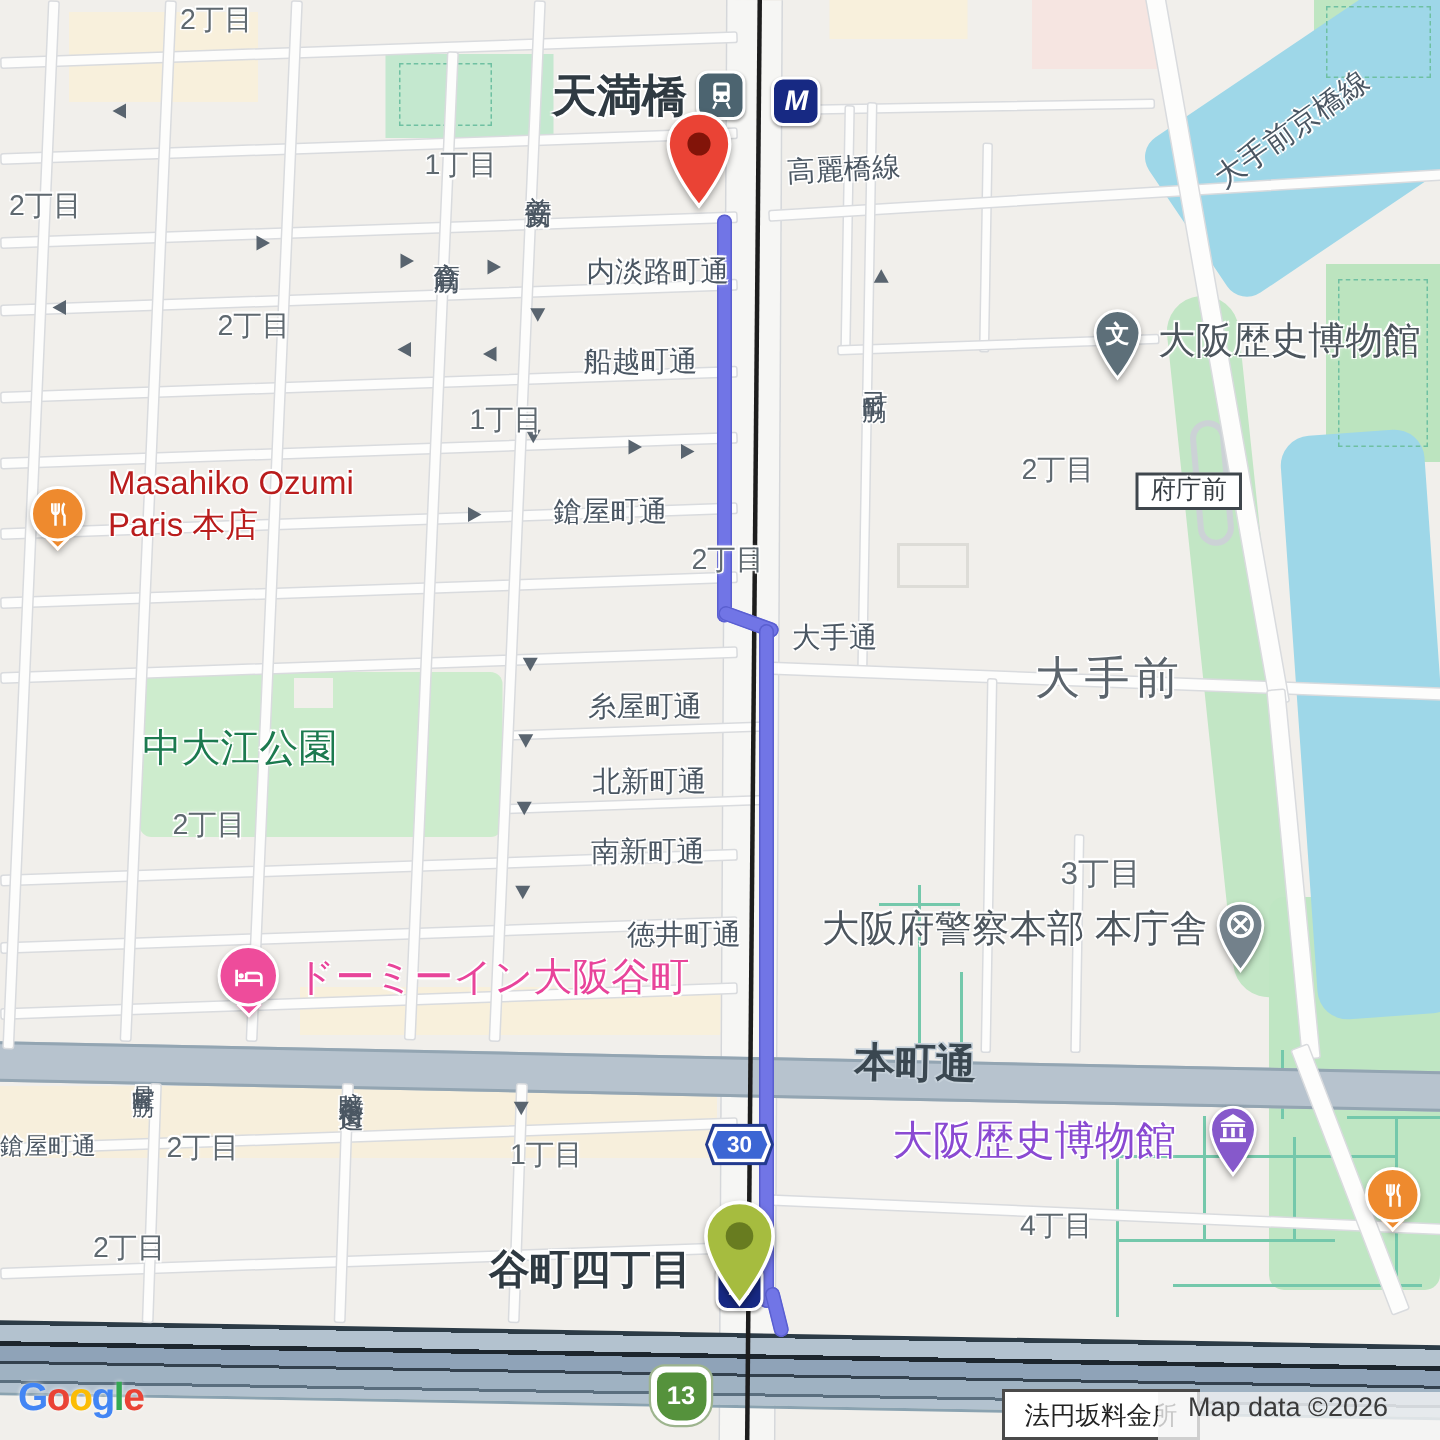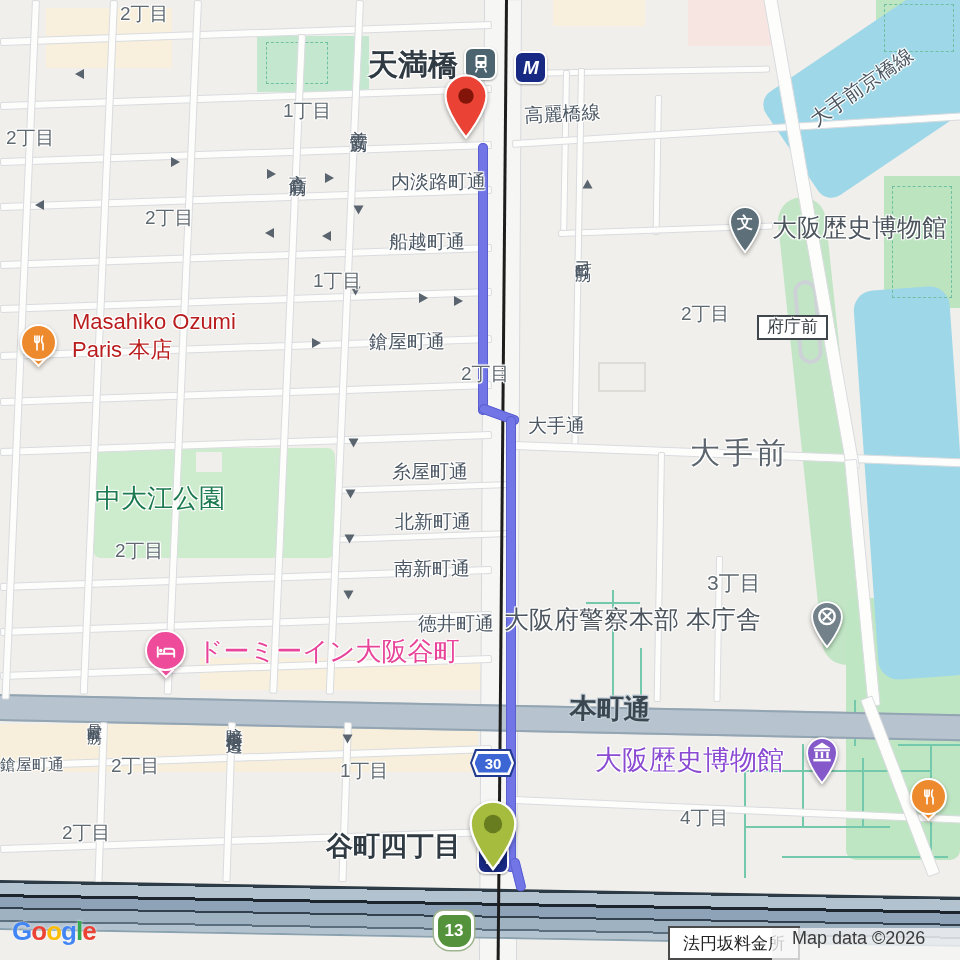--- a/index.html
+++ b/index.html
@@ -268,21 +268,21 @@
     <div class="lbl d" style="left: 680px; top: 808px;">4丁目</div>
     <div class="lbl d" style="left: 340px; top: 761px;">1丁目</div>
     <div class="lbl d" style="left: 111px; top: 756px;">2丁目</div>
     <div class="lbl d" style="left: 62px; top: 823px;">2丁目</div>
     <div class="lbl area" style="left: 690px; top: 436px;">大手前</div>
     <div class="lbl park-n" style="left: 95px; top: 484px;">中大江公園</div>
     <div class="lbl po" style="left: 72px; top: 310px;">Masahiko Ozumi</div>
     <div class="lbl po" style="left: 72px; top: 338px;">Paris 本店</div>
     <div class="lbl pp" style="left: 197px; top: 637px;">ドーミーイン大阪谷町</div>
     <div class="lbl pv" style="left: 595px; top: 746px;">大阪歴史博物館</div>
-    <div class="lbl pg" style="left: 504px; top: 606px;">大阪府警察本部 本庁舎</div>
+    <div class="lbl pg" style="left: 520px; top: 606px; padding-left: 28px;">大阪府警察本部 本庁舎</div>
     <div class="lbl pg" style="left: 772px; top: 214px;">大阪歴史博物館</div>
     <div class="lbl stn" style="left: 368px; top: 48px;">天満橋</div>
     <div class="lbl stn" style="left: 326px; top: 832px; font-size: 27px;">谷町四丁目</div>
     <div class="lbl bus" style="left: 757px; top: 315px;">府庁前</div>
     <div class="arw" style="left: 75px; top: 69px; transform: rotate(180deg);"></div>
     <div class="arw" style="left: 171px; top: 157px; transform: rotate(0deg);"></div>
     <div class="arw" style="left: 267px; top: 169px; transform: rotate(0deg);"></div>
     <div class="arw" style="left: 325px; top: 173px; transform: rotate(0deg);"></div>
     <div class="arw" style="left: 35px; top: 200px; transform: rotate(180deg);"></div>
     <div class="arw" style="left: 354px; top: 205px; transform: rotate(90deg);"></div>

